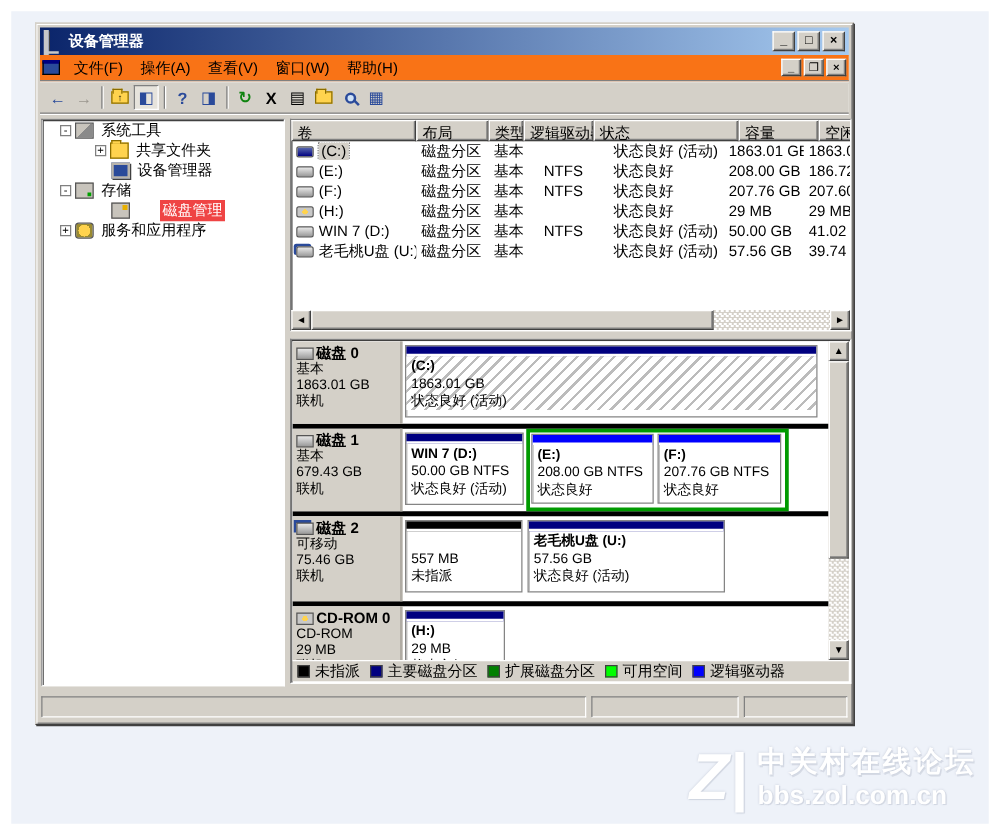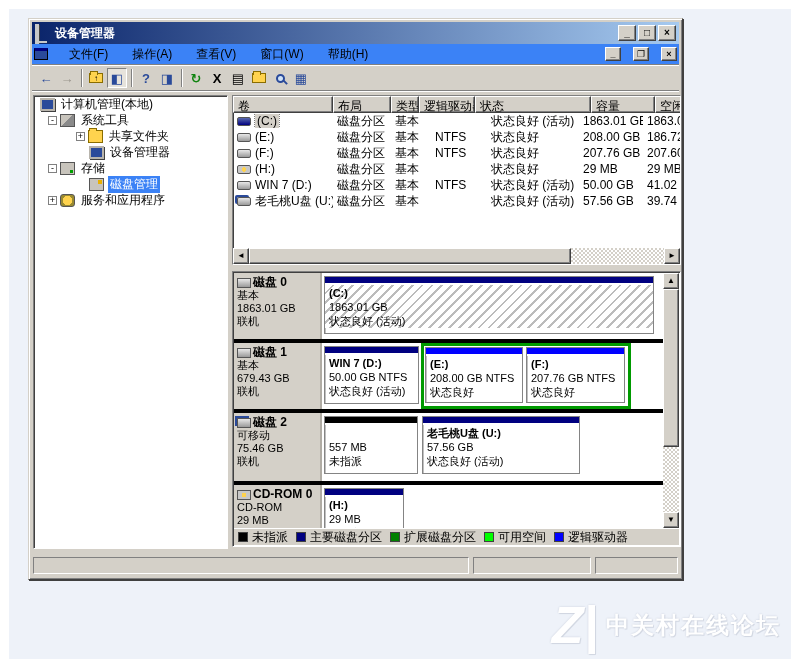--- a/index.html
+++ b/index.html
@@ -15,23 +15,23 @@
               background:linear-gradient(to right,#0a246a,#a6caf0);
               display:flex; align-items:center; padding:0 3px; }
   .titlebar .title { color:#ffffff; font-weight:bold; font-size:12px; margin-left:4px; flex:1; }
   .tb-btn { width:18px; height:16px; background:#d4d0c8; border:1px solid;
             border-color:#ffffff #404040 #404040 #ffffff; box-shadow:inset -1px -1px 0 #808080;
             font-size:10px; font-weight:bold; color:#000; text-align:center; line-height:13px; margin-left:2px; }
   .icon16 { width:16px; height:14px; position:relative; display:inline-block; }
   .computer-glyph { width:15px; height:11px; border:2px solid #c8c8c8; background:#2a4a9a; box-shadow:1px 1px 0 #404040; }
   .computer-glyph::after { content:""; position:absolute; left:3px; bottom:-3px; width:9px; height:2px; background:#c8c8c8; }
 
-  .menubar { position:absolute; left:3px; top:25px; right:3px; height:21px; background:#3b82f6;
+  .menubar { position:absolute; left:3px; top:25px; right:3px; height:21px; background:#f97316;
              display:flex; align-items:center; font-size:12px; border-bottom:1px solid #808080;
-             box-shadow:0 1px 0 #ffffff;gap:10px; }
+             box-shadow:0 1px 0 #ffffff; }
   .menubar .menu-item { padding:2px 7px; }
   .menubar .spacer { flex:1; }
   .mdi-btn { width:16px; height:14px; background:#d4d0c8; border:1px solid; border-color:#ffffff #404040 #404040 #ffffff;
              box-shadow:inset -1px -1px 0 #808080; font-size:9px; font-weight:bold; text-align:center; line-height:12px; margin-right:2px; }
   .mdi-icon { width:14px; height:12px; background:#2a4a9a; border:1px solid #000; border-top:3px solid #000080; margin:0 4px 0 2px; }
 
   .toolbar { position:absolute; left:3px; top:47px; right:3px; height:25px; background:#d4d0c8;
              display:flex; align-items:center; padding-left:4px; border-bottom:1px solid #808080; box-shadow:0 1px 0 #ffffff; }
   .tool { width:20px; height:20px; display:flex; align-items:center; justify-content:center;
           font-size:13px; font-weight:bold; margin-right:1px; }
@@ -55,21 +55,21 @@
   .ti-tools { background:linear-gradient(135deg,#c8c4bc 50%,#8a8a8a 50%); border:1px solid #555; }
   .ti-folder { background:#ffd34e; border:1px solid #8a6d00; }
   .ti-folder::before { content:""; position:absolute; left:0; top:-3px; width:6px; height:2px; background:#ffd34e; border:1px solid #8a6d00; border-bottom:none; }
   .ti-storage { background:#c8c4bc; border:1px solid #555; }
   .ti-storage::after { content:""; position:absolute; right:1px; bottom:1px; width:3px; height:3px; background:#00a000; }
   .ti-defrag { background:linear-gradient(90deg,#d04040 33%,#4040d0 33% 66%,#f0f0f0 66%); border:1px solid #555; }
   .ti-diskmgmt { background:#c8c4bc; border:1px solid #555; }
   .ti-diskmgmt::after { content:""; position:absolute; right:1px; top:1px; width:4px; height:4px; background:#e8b000; }
   .ti-services { background:radial-gradient(circle,#ffd34e 55%,#9a8a30 56%); border:1px solid #555; border-radius:3px; }
   .tree-label { padding:0 2px; }
-  .tree-label.selected { background:#3b82f6; color:#ffffff; }
+  .tree-label.selected { background:#ef4444; color:#ffffff;margin-left:20px; }
 
   
   .list-panel { position:absolute; left:203px; top:76px; width:449px; height:170px; overflow:hidden; }
   .list-head { display:flex; height:17px; font-size:12px; }
   .hcell { background:#d4d0c8; border:1px solid; border-color:#ffffff #404040 #404040 #ffffff;
            box-shadow:inset -1px -1px 0 #808080; padding:1px 4px; white-space:nowrap; overflow:hidden; flex:none; }
   .lrow { display:flex; height:16px; font-size:12px; align-items:center; }
   .lcell { padding:0 4px; white-space:nowrap; overflow:hidden; flex:none; display:flex; align-items:center; }
   .vol-ic { width:14px; height:9px; border:1px solid #555; border-radius:2px; background:linear-gradient(#e8e8e8,#9a9a9a); margin-right:4px; flex:none; }
   .vol-ic.navy { background:linear-gradient(#5a6aae,#000080); }
@@ -172,24 +172,20 @@
       <span class="tool">
           <span class="folder-shape"></span>
         </span>
       <span class="tool">
           <span class="search-shape"></span>
         </span>
       <span class="tool glyph-blue">▦</span>
     </div>
 
     <div class="tree-panel sunken">
-      <div class="tree-row" style="padding-left:6px">
-        <span class="tree-icon ti-computer"></span>
-        <span class="tree-label">计算机管理(本地)</span>
-      </div>
       <div class="tree-row" style="padding-left:14px">
         <span class="expander">-</span>
         <span class="tree-icon ti-tools"></span>
         <span class="tree-label">系统工具</span>
       </div>
       <div class="tree-row" style="padding-left:42px">
         <span class="expander">+</span>
         <span class="tree-icon ti-folder"></span>
         <span class="tree-label">共享文件夹</span>
       </div>
@@ -457,15 +453,16 @@
       <span class="scell sc1"></span>
       <span class="scell sc2"></span>
       <span class="scell sc3"></span>
     </div>
   </div>
 
   <div class="watermark">
     <span class="wm-logo">Z|</span>
     <span class="wm-text">
       <div class="l1">中关村在线论坛</div>
+      <div class="l2">bbs.zol.com.cn</div>
     </span>
   </div>
 </div>
 
 </body></html>

